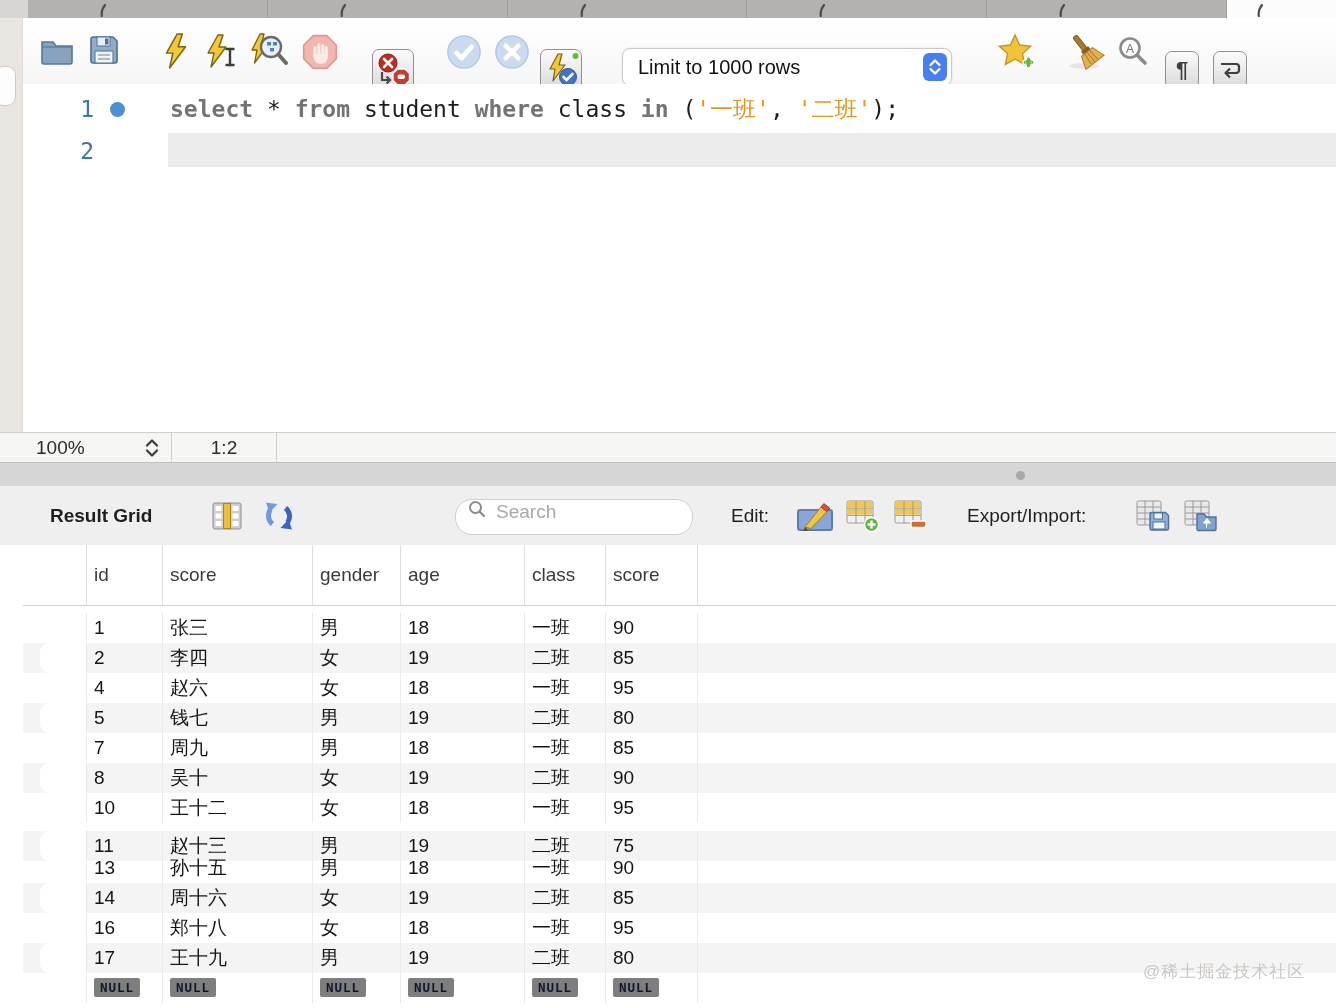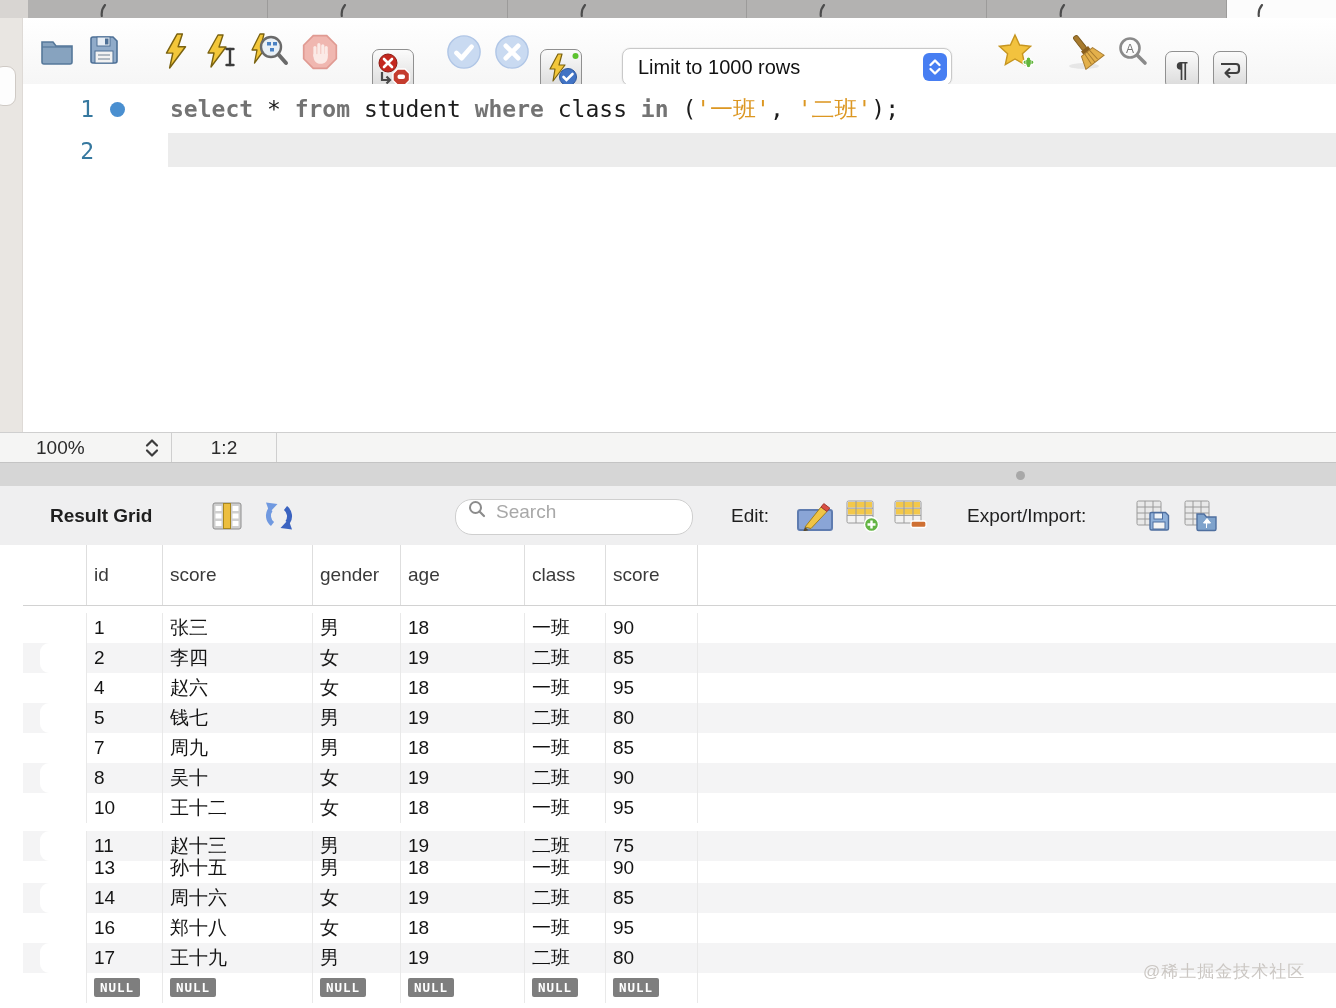--- a/index.html
+++ b/index.html
@@ -59,21 +59,21 @@
   .grid{position:absolute;left:0;top:545px;width:1336px;height:463px;background:#ffffff;}
   .g-header{position:absolute;left:23px;top:0;right:0;height:60px;border-bottom:1px solid #d2d2d2;display:flex;}
   .g-hcell{height:60px;line-height:60px;font-size:19px;color:#3a3a3a;border-right:1px solid #dedede;
            box-sizing:border-box;padding-left:7px;}
   .g-row{position:absolute;left:23px;right:0;height:30px;display:flex;}
   .g-row.striped{background:#f4f4f5;}
   .g-cell{height:30px;line-height:30px;font-size:19px;color:#141414;border-right:1px solid #e9e9e9;
           box-sizing:border-box;padding-left:7px;overflow:hidden;}
   .g-gutter{position:relative;box-sizing:border-box;border-right:1px solid #e9e9e9;}
   .g-row.striped .pill{position:absolute;left:17px;top:0;right:0;bottom:0;background:#ffffff;border-radius:9px 0 0 9px;}
-  .null-badge{display:inline-block;background:#7e7e7e;color:#ffffff;border-radius:2px;
+  .null-badge{display:inline-block;background:#7e7e7e;color:#0f172a;border-radius:2px;
               font-family:"DejaVu Sans Mono",monospace;font-size:12.5px;font-weight:bold;
               line-height:19px;padding:0 6px;letter-spacing:1px;vertical-align:middle;margin-top:-3px;}
   .watermark{position:absolute;left:1143px;top:960px;font-size:17px;color:#cbc7c3;letter-spacing:1px;}
   svg{display:block;}
 </style>
 </head>
 <body>
 
 <div class="app">
 

